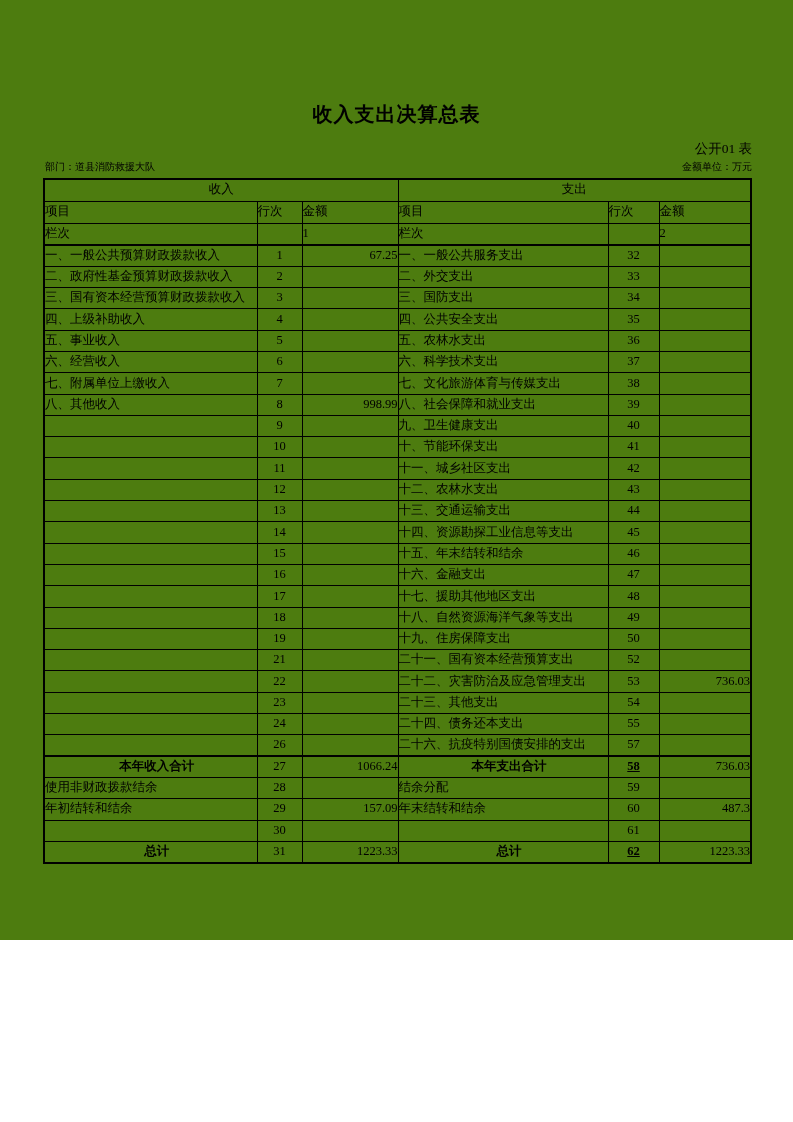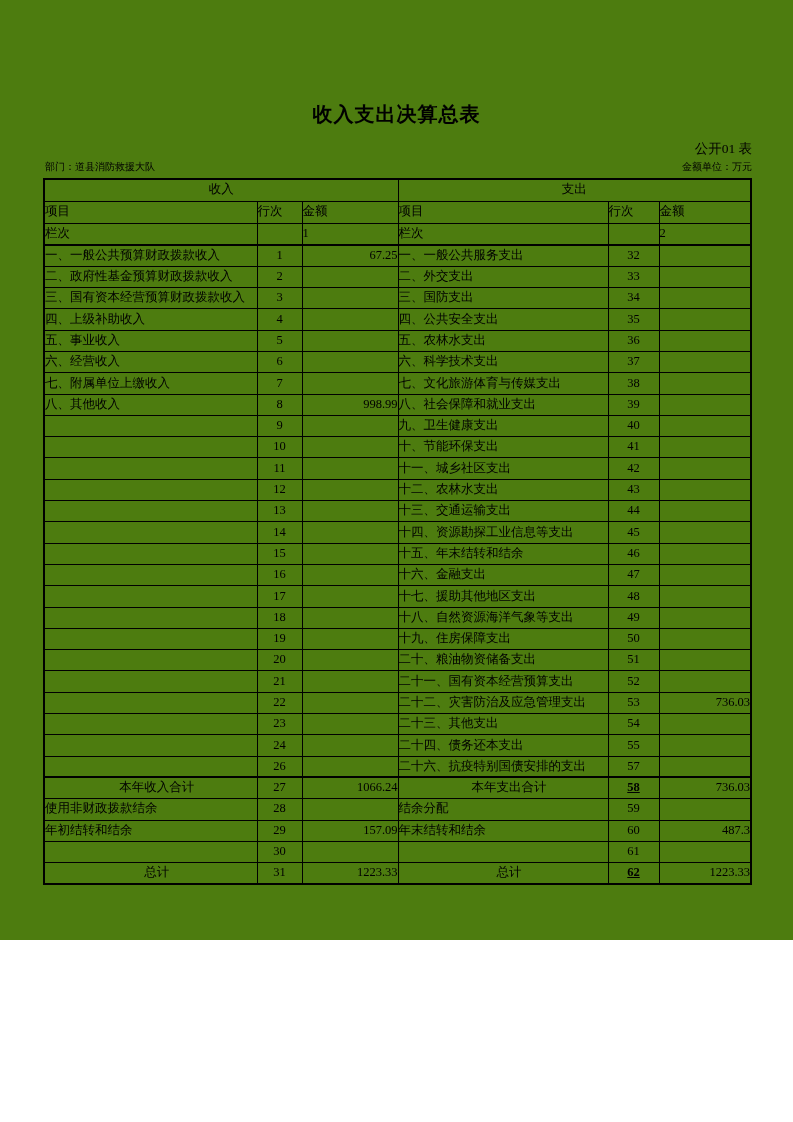--- a/index.html
+++ b/index.html
@@ -50,21 +50,21 @@
   thead tr { height: 22px; padding-left: 37px; }
   tbody tr { height: 21.3px; }
   td.sec { text-align: center; font-size: 13px; }
   td.hdr { }
   td.item { text-align: left; padding-left: 4px; }
   td.num { text-align: center; font-size: 13px; }
   td.amt { text-align: right; padding-right: 1px; font-size: 13px; }
   td.mid { border-right-width: 2px; }
   tr.lanci td { border-bottom-width: 2px; }
   tr.thick-top td { border-top-width: 2px; }
-  tr.strong td.item { text-align: center; font-weight: normal; padding-left: 12px; }
+  tr.strong td.item { text-align: center; font-weight: bold; padding-left: 12px; }
   tr.strong td.el-cell { font-weight: bold; text-decoration: underline; }
   .notes {
     margin-left: 46px;
     margin-top: 7px;
     font-size: 12.5px;
     line-height: 1.6;
   }
   .note-line + .note-line { margin-left: 29px; }
   .page-number {
     position: absolute;
@@ -269,28 +269,20 @@
         <tr>
       <td class="item"></td>
       <td class="num">19</td>
       <td class="amt mid"></td>
       <td class="item">十九、住房保障支出</td>
       <td class="num el-cell">50</td>
       <td class="amt"></td>
     </tr>
         <tr>
       <td class="item"></td>
-      <td class="num">20</td>
-      <td class="amt mid"></td>
-      <td class="item">二十、粮油物资储备支出</td>
-      <td class="num el-cell">51</td>
-      <td class="amt"></td>
-    </tr>
-        <tr>
-      <td class="item"></td>
       <td class="num">21</td>
       <td class="amt mid"></td>
       <td class="item">二十一、国有资本经营预算支出</td>
       <td class="num el-cell">52</td>
       <td class="amt"></td>
     </tr>
         <tr>
       <td class="item"></td>
       <td class="num">22</td>
       <td class="amt mid"></td>

